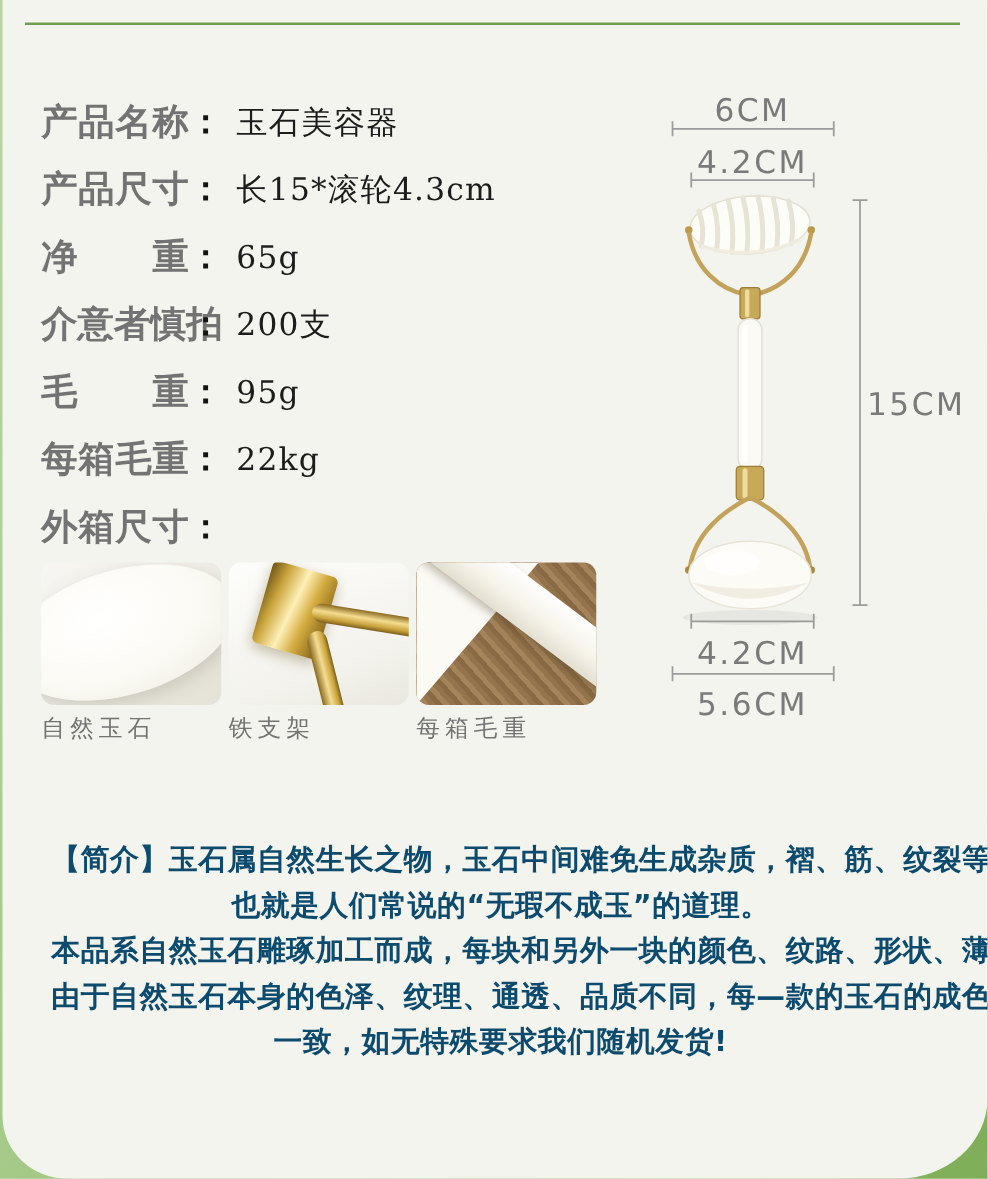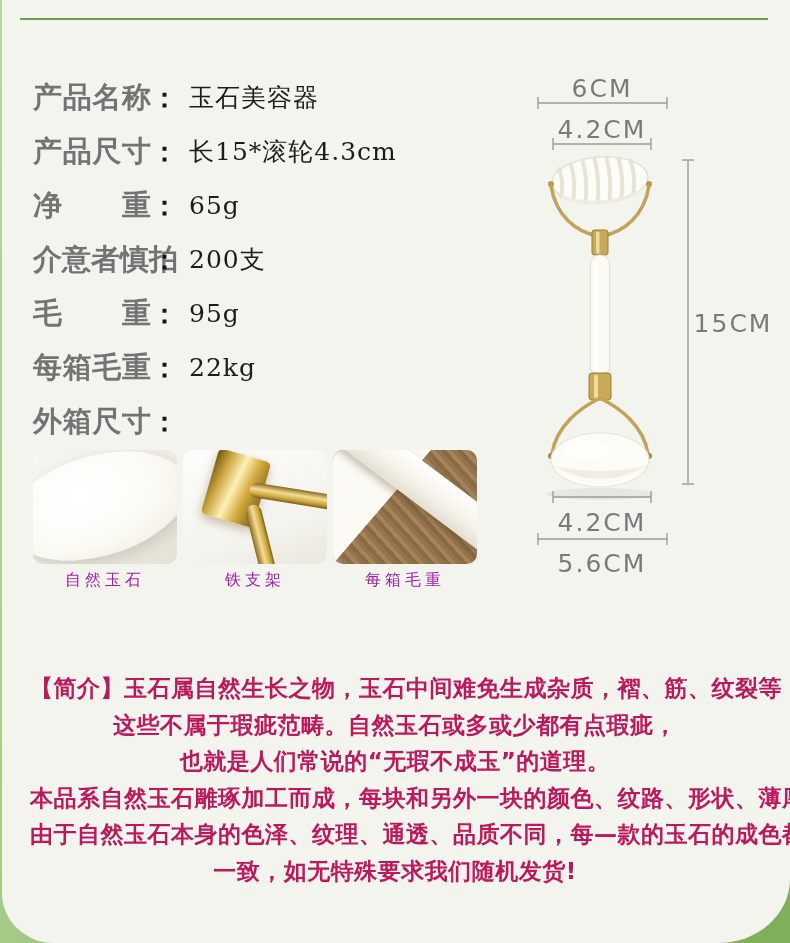--- a/index.html
+++ b/index.html
@@ -35,21 +35,21 @@
     font-size:25px;color:#1c1c1c;margin-left:11px;letter-spacing:1px;line-height:1;
   }
   
   .diagram{position:absolute;left:520px;top:60px;width:270px;height:520px;}
   .dim-text{font-size:25px;fill:#7a7a7a;letter-spacing:2px;font-family:"DejaVu Sans",sans-serif;}
   .dim-line{stroke:#9b9b9b;stroke-width:1.4;}
   
   .thumbs{position:absolute;left:33px;top:450px;display:flex;gap:6px;}
   .thumb{width:144px;height:114px;border-radius:10px;overflow:hidden;position:relative;}
   .thumb-labels{position:absolute;left:33px;top:570px;display:flex;gap:6px;}
-  .thumb-label{width:144px;text-align:center;font-size:16px;color:#a21caf;letter-spacing:4px;}
+  .thumb-label{width:144px;text-align:left;font-size:19px;color:#737373;letter-spacing:4px;}
   .t1{background:linear-gradient(135deg,#f7f6f2 0%,#edebe3 60%,#e4e1d6 100%);}
   .t1 .stone{
     position:absolute;left:-28px;top:6px;width:185px;height:100px;border-radius:50%;
     transform:rotate(-16deg);
     background:radial-gradient(ellipse at 42% 35%,#ffffff 0%,#fbfaf4 55%,#ebe8dc 100%);
     box-shadow:0 6px 14px rgba(120,115,95,.25);
   }
   .t2{background:linear-gradient(160deg,#fdfdfb 0%,#f3f2ec 70%,#e9e7de 100%);}
   .t2 .cyl{
     position:absolute;left:26px;top:4px;width:54px;height:68px;border-radius:5px;
@@ -75,22 +75,22 @@
   }
   .t3 .rod{
     position:absolute;left:-26px;top:-26px;width:230px;height:38px;border-radius:19px;
     transform:rotate(37deg);transform-origin:60px 20px;
     background:linear-gradient(#ffffff 0%,#f6f3ea 55%,#e3dfd1 100%);
     box-shadow:0 4px 8px rgba(90,70,40,.35);
   }
   
   .desc{position:absolute;left:30px;top:670px;width:730px;text-align:center;}
   .desc-line{
-    font-size:23px;line-height:36.5px;color:#be185d;font-weight:600;
-    letter-spacing:.5px;font-family:"DejaVu Sans",sans-serif;white-space:nowrap;
+    font-size:23px;line-height:36.5px;color:#0c4a6e;font-weight:600;
+    letter-spacing:.5px;font-family:"DejaVu Sans",sans-serif;white-space:nowrap;margin-left:11px;
   }
 </style>
 </head>
 <body>
 
 <div class="panel"></div>
 <div class="divider"></div>
 
 <div class="specs">
   <div class="spec-row">
@@ -210,18 +210,17 @@
   </div>
 </div>
 <div class="thumb-labels">
   <div class="thumb-label">自然玉石</div>
   <div class="thumb-label">铁支架</div>
   <div class="thumb-label">每箱毛重</div>
 </div>
 
 <div class="desc">
   <div class="desc-line">【简介】玉石属自然生长之物，玉石中间难免生成杂质，褶、筋、纹裂等</div>
-  <div class="desc-line">这些不属于瑕疵范畴。自然玉石或多或少都有点瑕疵，</div>
   <div class="desc-line">也就是人们常说的“无瑕不成玉”的道理。</div>
   <div class="desc-line">本品系自然玉石雕琢加工而成，每块和另外一块的颜色、纹路、形状、薄厚</div>
   <div class="desc-line">由于自然玉石本身的色泽、纹理、通透、品质不同，每—款的玉石的成色都不</div>
   <div class="desc-line">一致，如无特殊要求我们随机发货!</div>
 </div>
 
 </body></html>

